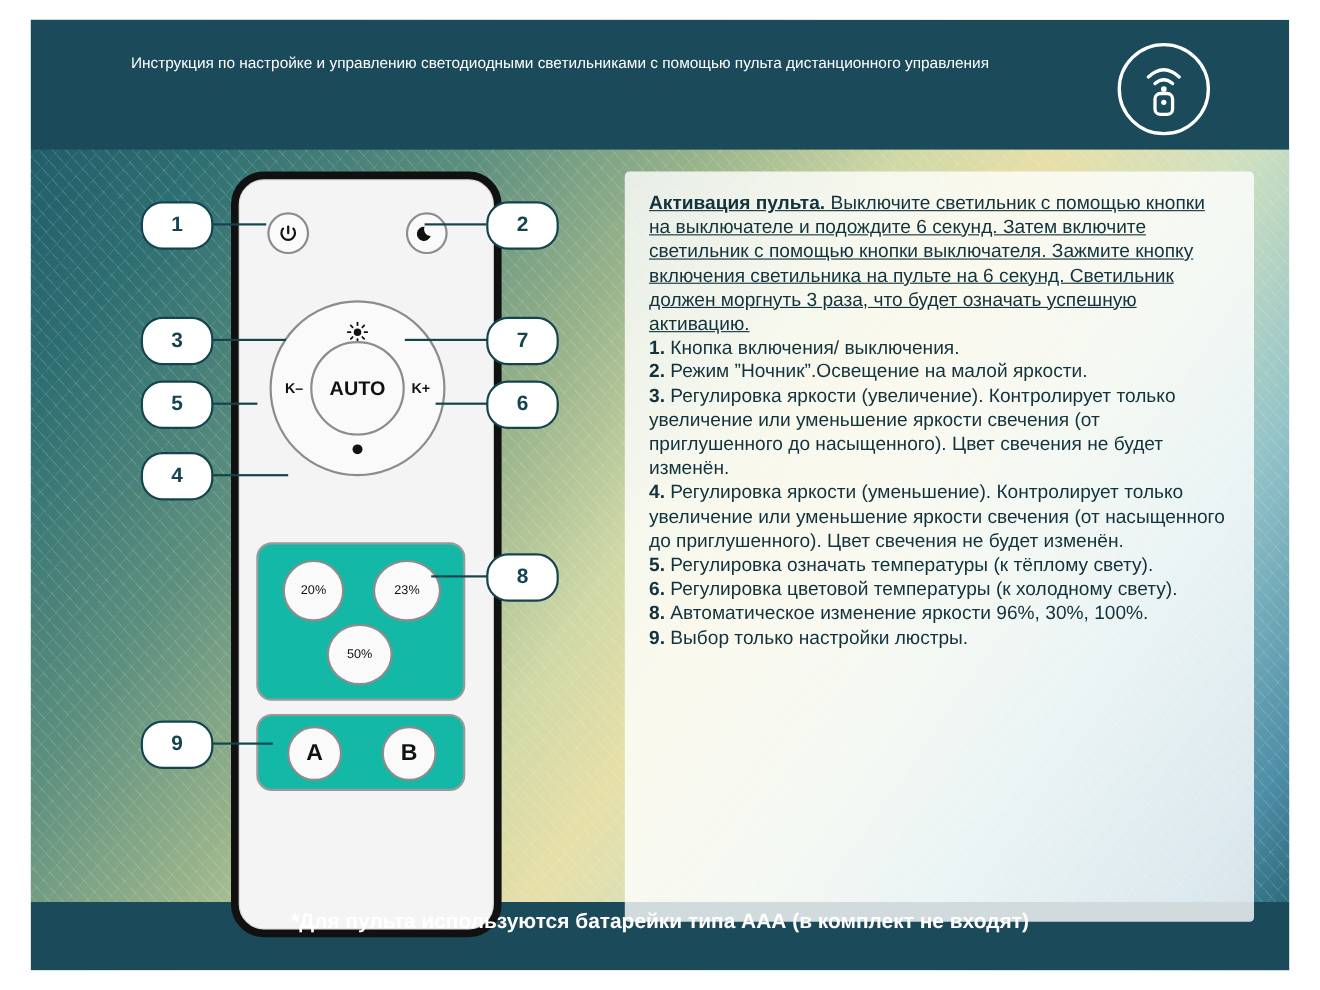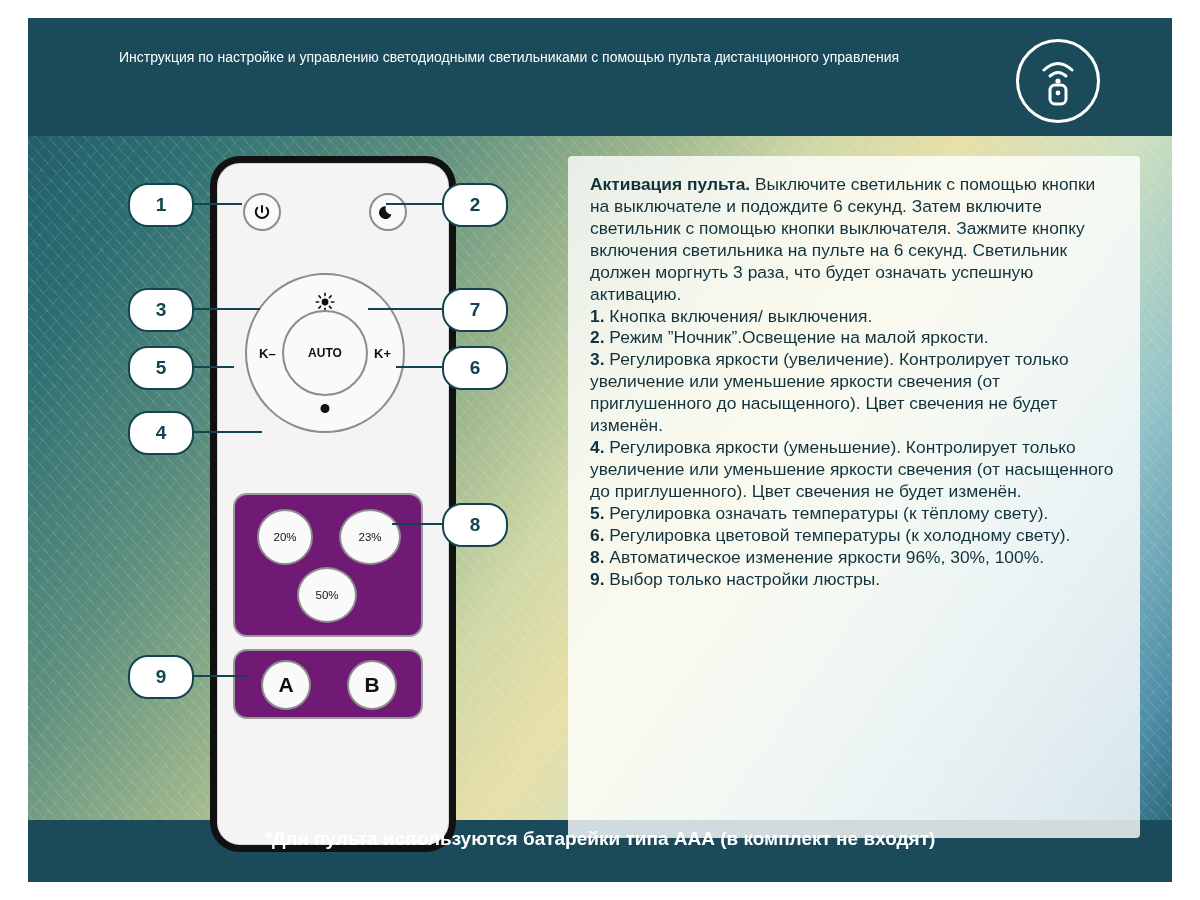--- a/index.html
+++ b/index.html
@@ -71,30 +71,30 @@
   .moon{left:152px;top:30px;width:34px;height:34px;}
 
   .dial{
     position:absolute;left:28px;top:110px;width:156px;height:156px;
     border:2px solid #8c8c8c;border-radius:50%;background:#fafafa;
   }
   .dial-inner{
     position:absolute;left:50%;top:50%;transform:translate(-50%,-50%);
     width:82px;height:82px;border:2px solid #8c8c8c;border-radius:50%;
     display:flex;align-items:center;justify-content:center;
-    font-size:12px;font-weight:bold;color:#111;background:#fafafa;
+    font-size:18px;font-weight:bold;color:#111;background:#fafafa;
   }
   .dial-sun{position:absolute;left:50%;top:17px;transform:translateX(-50%);}
   .dial-dot{position:absolute;left:50%;bottom:18px;transform:translateX(-50%);
     width:9px;height:9px;border-radius:50%;background:#111;}
   .dial-km{position:absolute;left:12px;top:50%;transform:translateY(-50%);font-size:13px;font-weight:bold;color:#111;}
   .dial-kp{position:absolute;right:12px;top:50%;transform:translateY(-50%);font-size:13px;font-weight:bold;color:#111;}
 
   .panel{
-    position:absolute;border:2px solid #9a9a9a;border-radius:14px;background:#701a75;
+    position:absolute;border:2px solid #9a9a9a;border-radius:14px;background:#14b8a6;
   }
   .panel-pct{left:16px;top:330px;width:186px;height:140px;}
   .panel-ab{left:16px;top:486px;width:186px;height:66px;}
 
   .pct{
     position:absolute;border:2px solid #8c8c8c;border-radius:50%;background:#fafafa;
     display:flex;align-items:center;justify-content:center;font-size:11.5px;color:#111;
   }
   .pct20{left:22px;top:14px;width:52px;height:52px;}
   .pct100{left:104px;top:14px;width:58px;height:52px;}
@@ -123,21 +123,21 @@
     position:absolute;left:540px;top:138px;width:572px;height:682px;
     background:rgba(255,255,255,0.80);
     border-radius:4px;
     padding:18px 22px 10px 22px;
     box-sizing:border-box;
     z-index:5;
     color:#12323c;
     font-size:17.4px;line-height:1.26;
   }
   .textbox p{margin:0 0 0 0;}
-  .para{margin-bottom:13px;}
+  .para{margin-bottom:13px;text-decoration:underline;}
   .para b{font-weight:bold;}
   .item{margin-bottom:11px;}
   .item b{font-weight:bold;}
 </style>
 </head>
 <body>
 
 <div class="page">
   <div class="frame">
 

